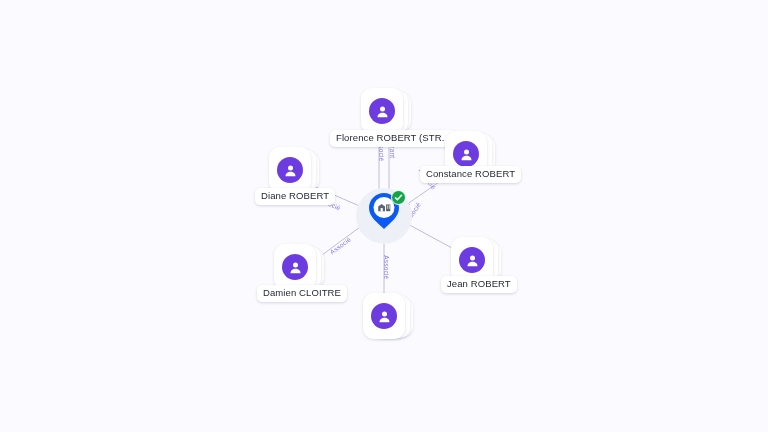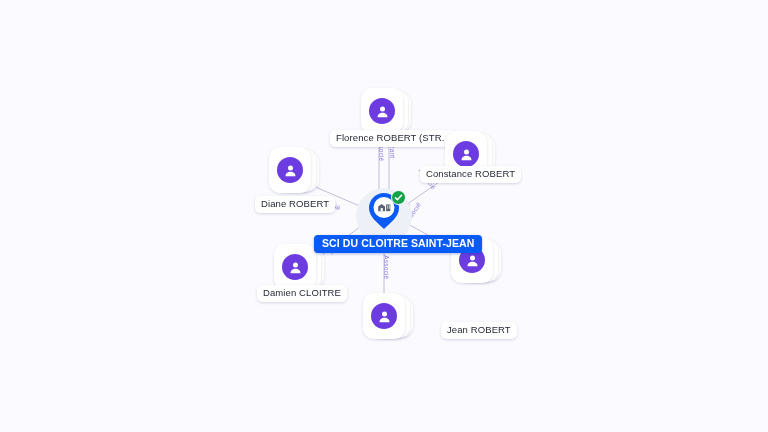--- a/index.html
+++ b/index.html
@@ -222,21 +222,21 @@
       <div class="stack-card c1">
         <div class="avatar-circle">
           <svg width="15" height="15" viewBox="0 0 24 24" fill="#ffffff">
             <circle cx="12" cy="8" r="4"></circle>
             <path d="M4 21c0-4.4 3.6-7 8-7s8 2.6 8 7z"></path>
           </svg>
         </div>
       </div>
     </div>
   </div>
-  <div class="person-label" style="left:441px; top:276px;margin-top:46px;">Jean ROBERT</div>
+  <div class="person-label" style="left:441px; top:276px;">Jean ROBERT</div>
 
   <div class="person-node" style="left:359px; top:292px;">
     <div class="card-stack">
       <div class="stack-card c3"></div>
       <div class="stack-card c2"></div>
       <div class="stack-card c1">
         <div class="avatar-circle">
           <svg width="15" height="15" viewBox="0 0 24 24" fill="#ffffff">
             <circle cx="12" cy="8" r="4"></circle>
             <path d="M4 21c0-4.4 3.6-7 8-7s8 2.6 8 7z"></path>
@@ -269,21 +269,21 @@
       <div class="stack-card c1">
         <div class="avatar-circle">
           <svg width="15" height="15" viewBox="0 0 24 24" fill="#ffffff">
             <circle cx="12" cy="8" r="4"></circle>
             <path d="M4 21c0-4.4 3.6-7 8-7s8 2.6 8 7z"></path>
           </svg>
         </div>
       </div>
     </div>
   </div>
-  <div class="person-label" style="left:255px; top:196px;">Diane ROBERT</div>
+  <div class="person-label" style="left:255px; top:188px;">Diane ROBERT</div>
 
   <div id="company-node">
     <div class="pin-halo"></div>
     <div class="pin-shape">
       <svg width="32" height="38" viewBox="0 0 32 38">
         <path d="M16 1 C7.7 1 1 7.7 1 16 C1 25 10 31 16 37 C22 31 31 25 31 16 C31 7.7 24.3 1 16 1 Z" fill="#0a5bf5"></path>
         <circle cx="16" cy="15.5" r="10.5" fill="#ffffff"></circle>
         <g fill="#5b6472">
           <path d="M10.2 19.2 L10.2 14.6 L13.6 11.9 L17 14.6 L17 19.2 Z"></path>
           <rect x="18.1" y="12.4" width="4.2" height="6.8"></rect>
@@ -295,15 +295,14 @@
         </g>
       </svg>
     </div>
     <div class="check-badge">
       <svg width="9" height="9" viewBox="0 0 24 24" fill="none" stroke="#ffffff" stroke-width="4" stroke-linecap="round" stroke-linejoin="round">
         <path d="M4 13 L9 18 L20 6"></path>
       </svg>
     </div>
   </div>
 
-  <div id="company-label">SCI DU CLOITRE SAINT-JEAN</div>
 
 </div>
 
 </body></html>

